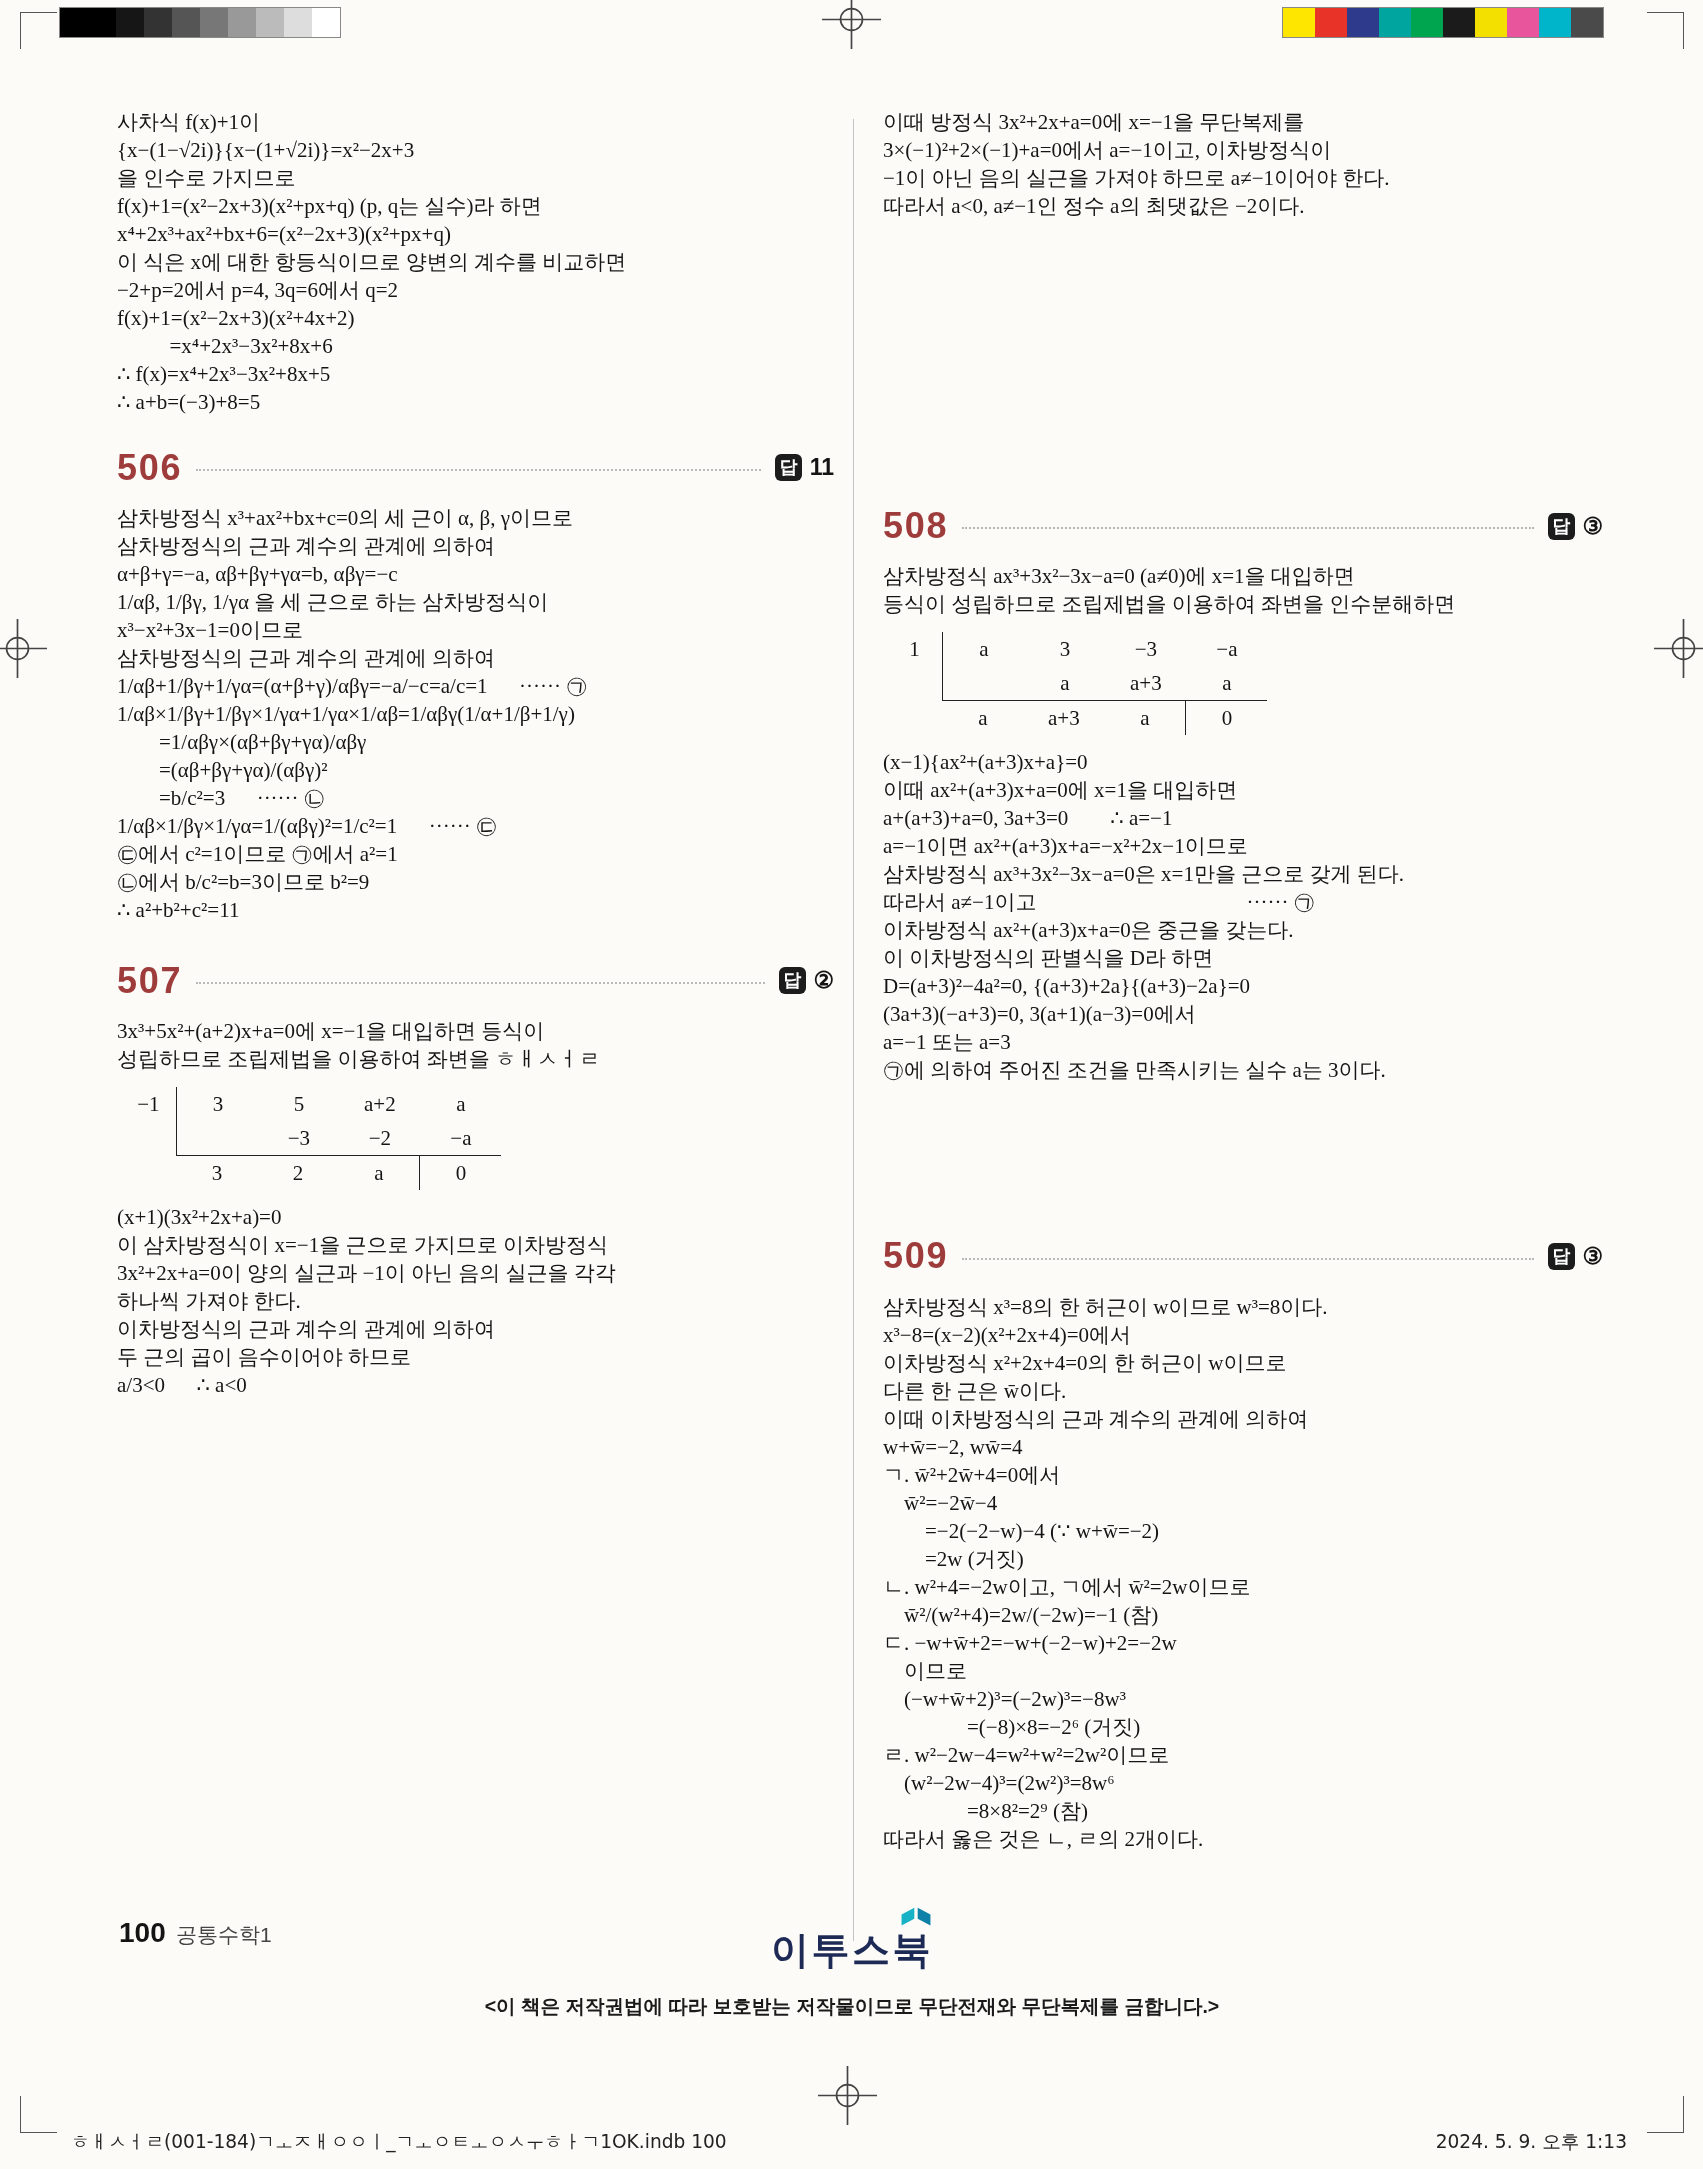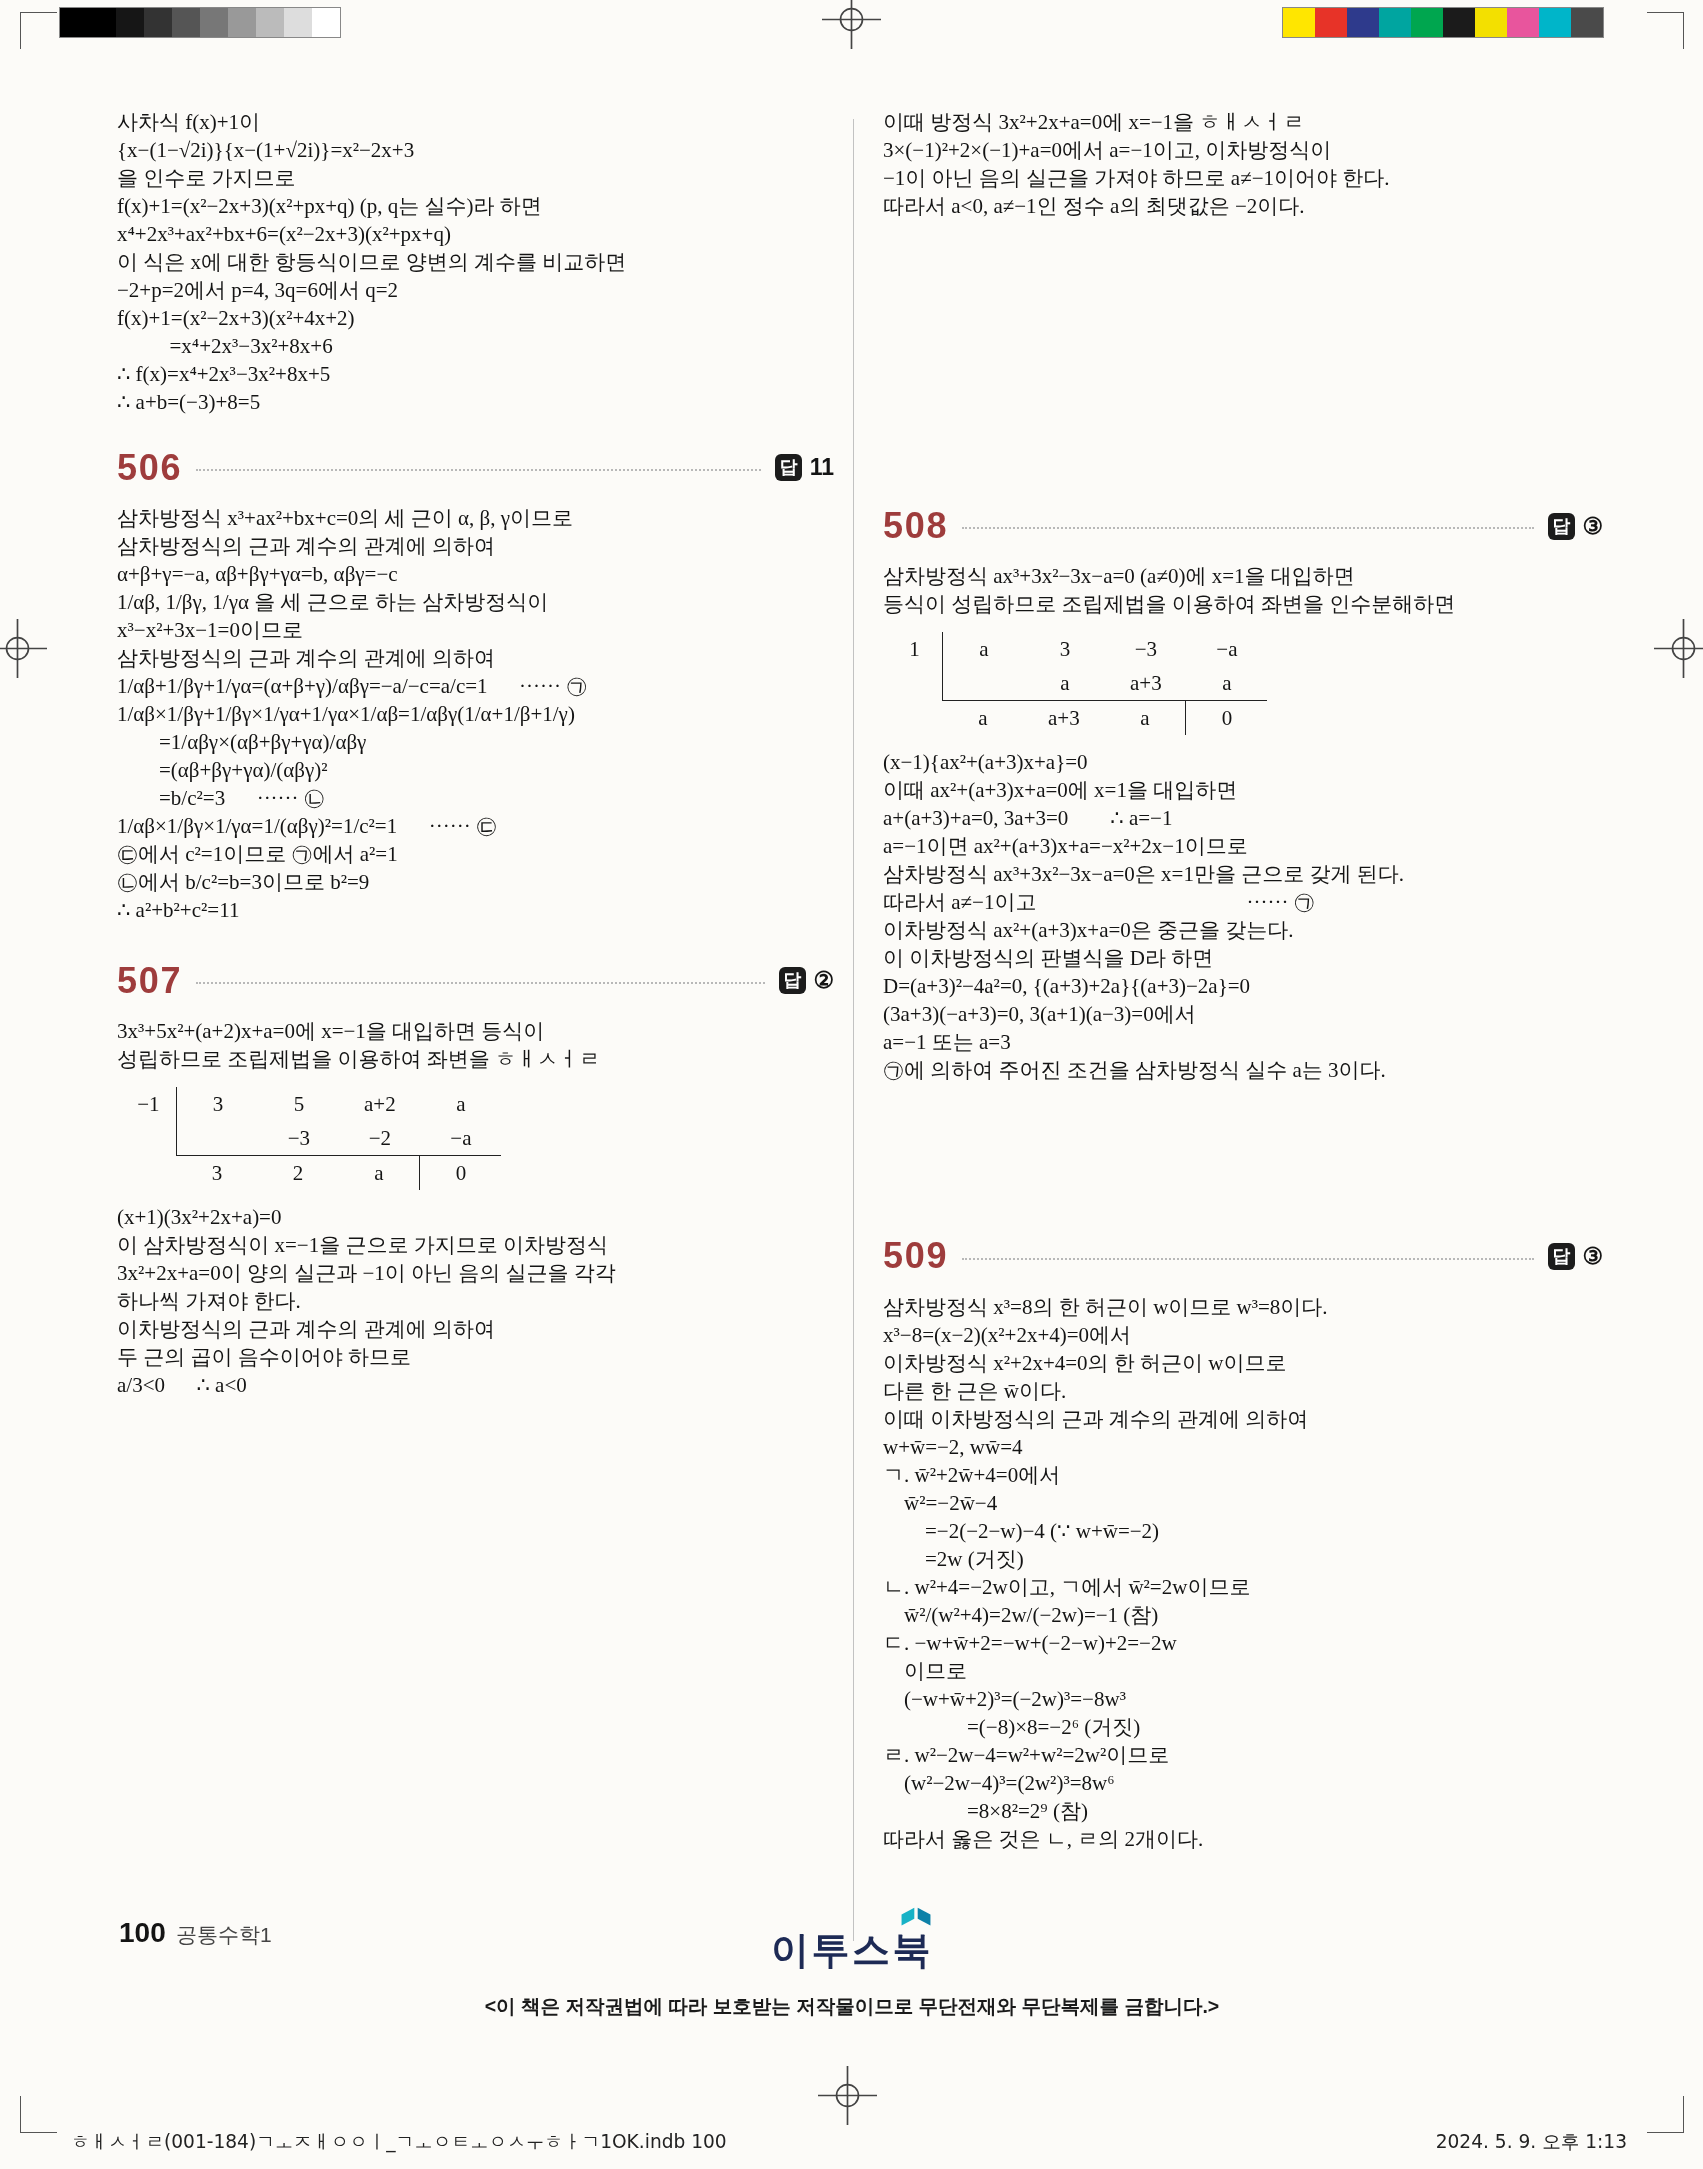--- a/index.html
+++ b/index.html
@@ -212,21 +212,21 @@
         <p class="line">두 근의 곱이 음수이어야 하므로</p>
         <p class="line">a/3&lt;0      ∴ a&lt;0</p>
       </div>
 
   </div>
 
   <div class="col col-right">
 
     <div>
 
-    <p class="line">이때 방정식 3x²+2x+a=0에 x=−1을 ㅎㅐㅅㅓㄹ</p>
+    <p class="line">이때 방정식 3x²+2x+a=0에 x=−1을 무단복제를</p>
         <p class="line">3×(−1)²+2×(−1)+a=0에서 a=−1이고, 이차방정식이</p>
         <p class="line">−1이 아닌 음의 실근을 가져야 하므로 a≠−1이어야 한다.</p>
         <p class="line">따라서 a&lt;0, a≠−1인 정수 a의 최댓값은 −2이다.</p>
       </div>
 
     <div class="prob-header ph-508">
       <span class="prob-num">508</span>
       <span class="leader"></span>
       <span class="ans-badge">답</span>
       <span class="ans-val">③</span>
@@ -265,21 +265,21 @@
         <p class="line">이때 ax²+(a+3)x+a=0에 x=1을 대입하면</p>
         <p class="line">a+(a+3)+a=0, 3a+3=0        ∴ a=−1</p>
         <p class="line">a=−1이면 ax²+(a+3)x+a=−x²+2x−1이므로</p>
         <p class="line">삼차방정식 ax³+3x²−3x−a=0은 x=1만을 근으로 갖게 된다.</p>
         <p class="line">따라서 a≠−1이고                                        ······ ㉠</p>
         <p class="line">이차방정식 ax²+(a+3)x+a=0은 중근을 갖는다.</p>
         <p class="line">이 이차방정식의 판별식을 D라 하면</p>
         <p class="line">D=(a+3)²−4a²=0, {(a+3)+2a}{(a+3)−2a}=0</p>
         <p class="line">(3a+3)(−a+3)=0, 3(a+1)(a−3)=0에서</p>
         <p class="line">a=−1 또는 a=3</p>
-        <p class="line">㉠에 의하여 주어진 조건을 삼차방정식 실수 a는 3이다.</p>
+        <p class="line">㉠에 의하여 주어진 조건을 만족시키는 실수 a는 3이다.</p>
       </div>
 
     <div class="prob-header ph-509">
       <span class="prob-num">509</span>
       <span class="leader"></span>
       <span class="ans-badge">답</span>
       <span class="ans-val">③</span>
     </div>
     <div>
 

